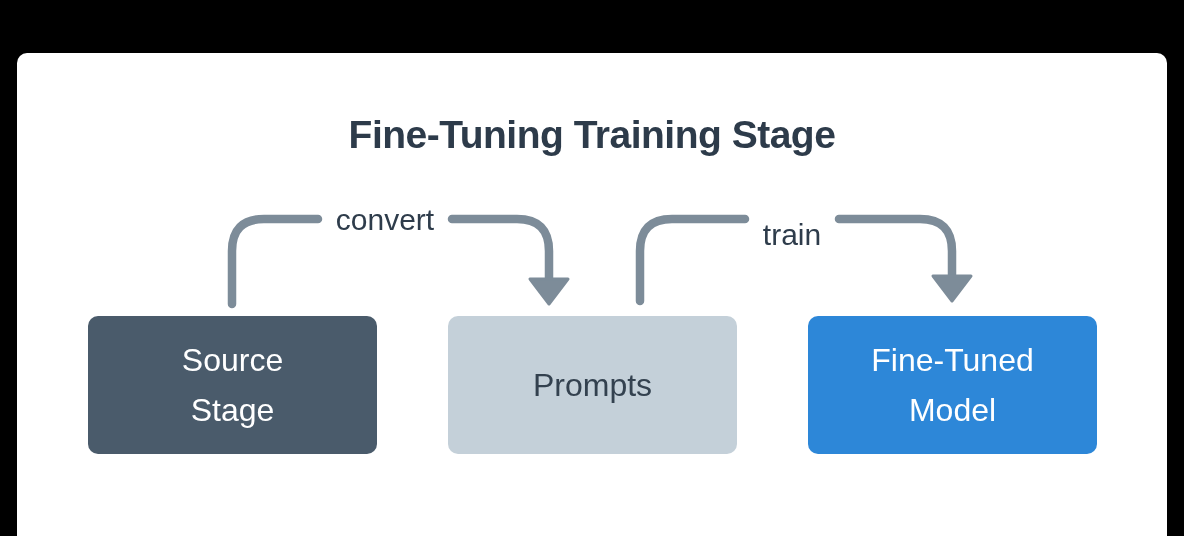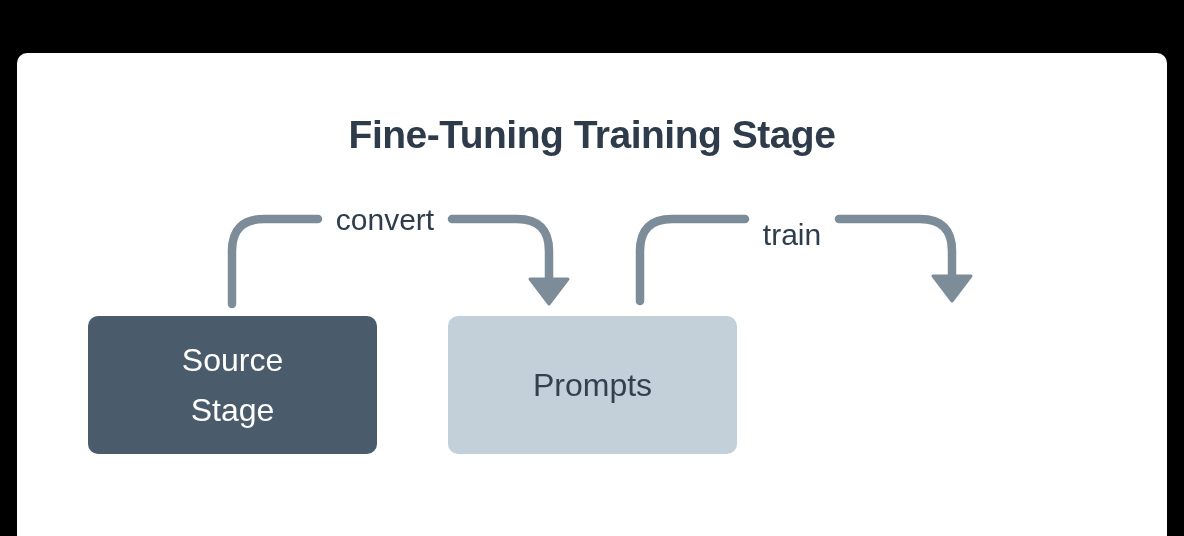--- a/index.html
+++ b/index.html
@@ -101,15 +101,19 @@
 
     <div class="node node-source">
       <span>Source</span>
       <span>Stage</span>
     </div>
 
     <div class="node node-prompts">
       <span>Prompts</span>
     </div>
 
+    <div class="node node-model">
+      <span>Fine-Tuned</span>
+      <span>Model</span>
+    </div>
 
   </div>
 </div>
 
 </body></html>

